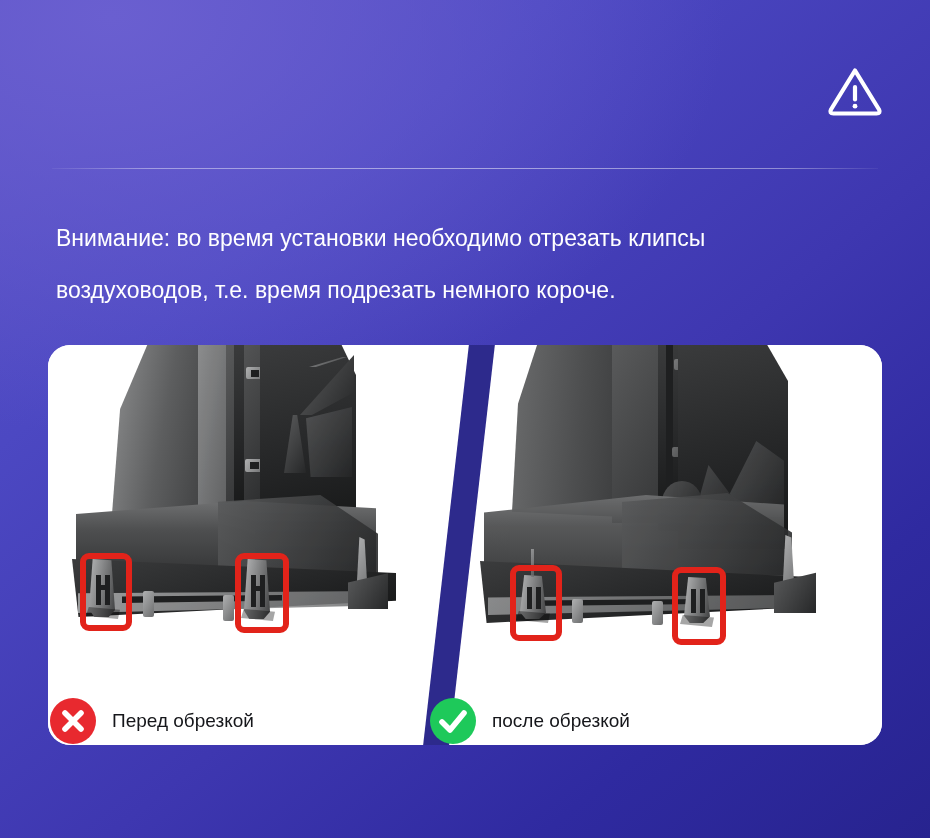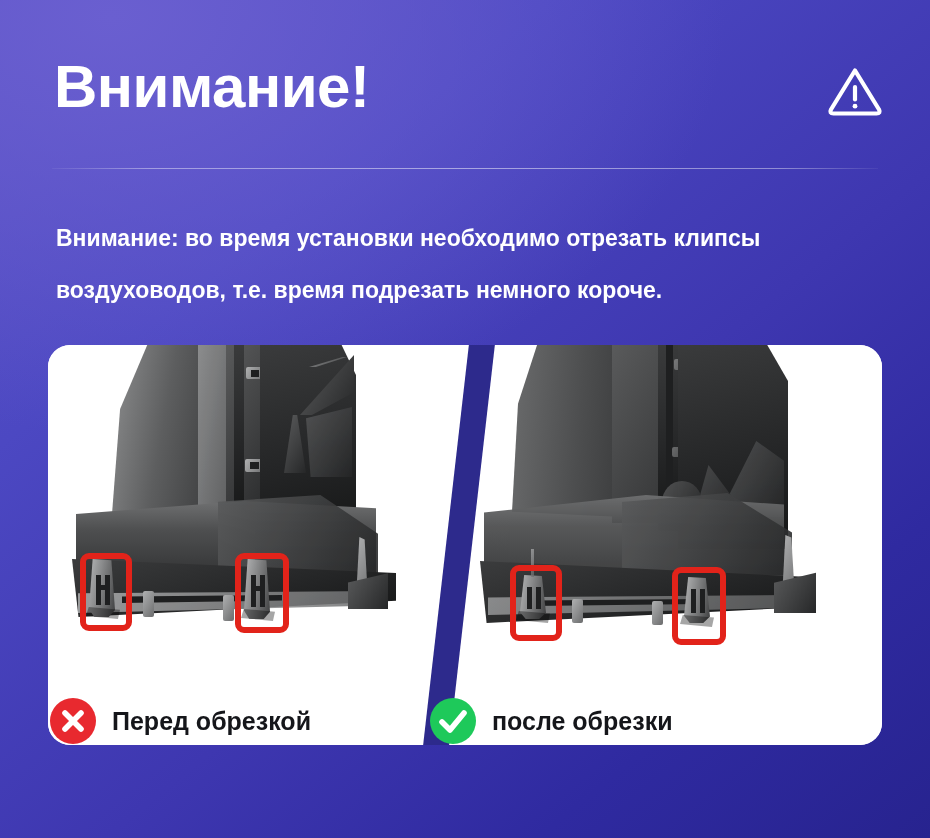--- a/index.html
+++ b/index.html
@@ -66,21 +66,21 @@
 
   
   #notice {
     position: absolute;
     left: 56px;
     top: 212px;
     width: 830px;
   }
   .notice-line {
     font-size: 23px;
-    font-weight: 700;
+    font-weight: 400;
     color: #ffffff;
     line-height: 52px;
     white-space: nowrap;
   }
 
   
   #compare-card {
     position: absolute;
     left: 48px;
     top: 345px;
@@ -204,33 +204,32 @@
     height: 46px;
     border-radius: 50%;
     flex: 0 0 auto;
     position: relative;
   }
   .status-circle.bad  { background: #e8292f; }
   .status-circle.good { background: #1ec95a; }
   .status-circle svg { position: absolute; left: 0; top: 0; }
 
   .label-text {
-    font-size: 25px;
-    font-weight: 700;
+    font-size: 19px;
+    font-weight: 400;
     color: #15161a;
     white-space: nowrap;
   }
 </style>
 </head>
 <body>
 
 <div id="banner">
 
   <div id="header">
-    <h1 class="page-title">Внимание!</h1>
 
     <span class="warn-icon">
       <svg width="58" height="58" viewBox="0 0 58 58" aria-hidden="true">
         <path d="M29 8.5 L53 47.5 Q55 51.5 50.5 51.5 L7.5 51.5 Q3 51.5 5 47.5 Z" fill="none" stroke="#ffffff" stroke-width="4.2" stroke-linejoin="round" stroke-linecap="round"></path>
         <line x1="29" y1="25" x2="29" y2="37.5" stroke="#ffffff" stroke-width="4.2" stroke-linecap="round"></line>
         <circle cx="29" cy="44.2" r="2.4" fill="#ffffff"></circle>
       </svg>
     </span>
 
     <div class="divider"></div>
@@ -391,16 +390,16 @@
     </span>
     <span class="label-text">Перед обрезкой</span>
   </div>
 
   <div class="label-row" id="label-after">
     <span class="status-circle good">
       <svg width="46" height="46" viewBox="0 0 46 46" aria-hidden="true">
         <polyline points="12,24 20,32 34,15" fill="none" stroke="#ffffff" stroke-width="5.6" stroke-linecap="round" stroke-linejoin="round"></polyline>
       </svg>
     </span>
-    <span class="label-text">после обрезки</span>
+    <span class="label-text">после обрезкой</span>
   </div>
 
 </div>
 
 </body></html>

